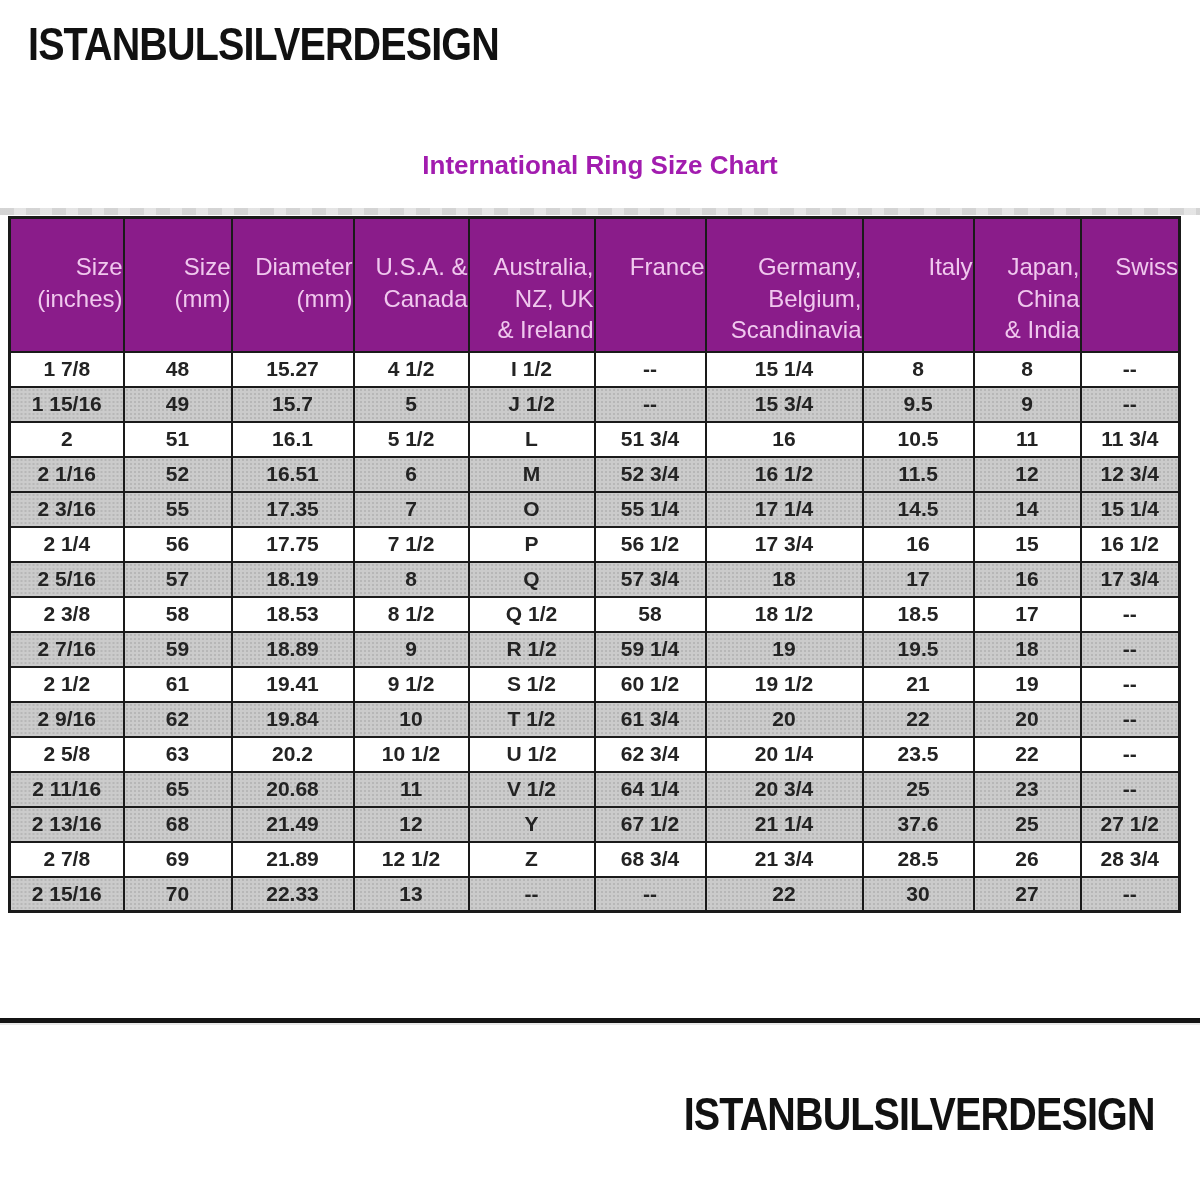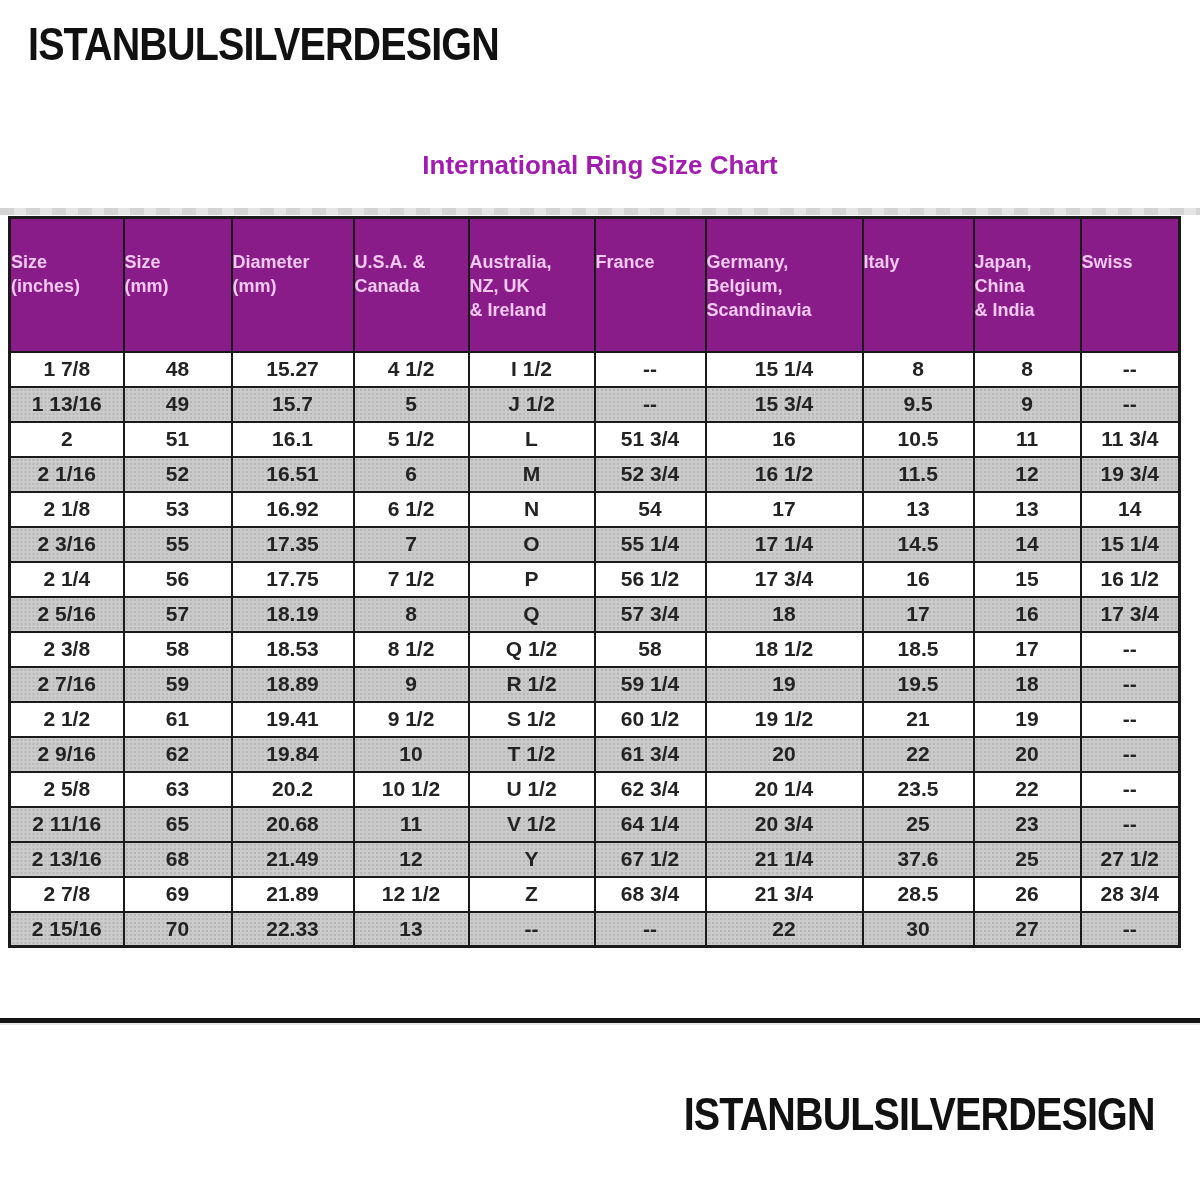--- a/index.html
+++ b/index.html
@@ -32,25 +32,25 @@
     opacity:.75;
   }
   table.ring{
     position:absolute;left:8px;top:216px;width:1170px;
     border-collapse:collapse;table-layout:fixed;
     border:3px solid var(--border);
   }
   table.ring th{
     background:var(--header-bg);
     color:var(--header-text);
-    font-weight:bold;font-size:18px;line-height:1.32;
+    font-weight:normal;font-size:24px;line-height:1.32;
     border:2px solid var(--border);
     vertical-align:top;padding-top:32px;
     height:134px;
-    white-space:pre-line;text-align:left;
+    white-space:pre-line;text-align:right;
   }
   table.ring td{
     height:35px;
     border:2px solid var(--border);
     text-align:center;vertical-align:middle;
     font-size:21px;font-weight:bold;color:var(--cell-text);
     white-space:nowrap;
   }
   table.ring tr.striped td{
     background-color:var(--stripe);
@@ -116,21 +116,21 @@
         <td>15.27</td>
         <td>4 1/2</td>
         <td>I 1/2</td>
         <td>--</td>
         <td>15 1/4</td>
         <td>8</td>
         <td>8</td>
         <td>--</td>
       </tr>
       <tr class="striped">
-        <td>1 13/16</td>
+        <td>1 15/16</td>
         <td>49</td>
         <td>15.7</td>
         <td>5</td>
         <td>J 1/2</td>
         <td>--</td>
         <td>15 3/4</td>
         <td>9.5</td>
         <td>9</td>
         <td>--</td>
       </tr>
@@ -149,33 +149,21 @@
       <tr class="striped">
         <td>2 1/16</td>
         <td>52</td>
         <td>16.51</td>
         <td>6</td>
         <td>M</td>
         <td>52 3/4</td>
         <td>16 1/2</td>
         <td>11.5</td>
         <td>12</td>
-        <td>19 3/4</td>
-      </tr>
-      <tr>
-        <td>2 1/8</td>
-        <td>53</td>
-        <td>16.92</td>
-        <td>6 1/2</td>
-        <td>N</td>
-        <td>54</td>
-        <td>17</td>
-        <td>13</td>
-        <td>13</td>
-        <td>14</td>
+        <td>12 3/4</td>
       </tr>
       <tr class="striped">
         <td>2 3/16</td>
         <td>55</td>
         <td>17.35</td>
         <td>7</td>
         <td>O</td>
         <td>55 1/4</td>
         <td>17 1/4</td>
         <td>14.5</td>

